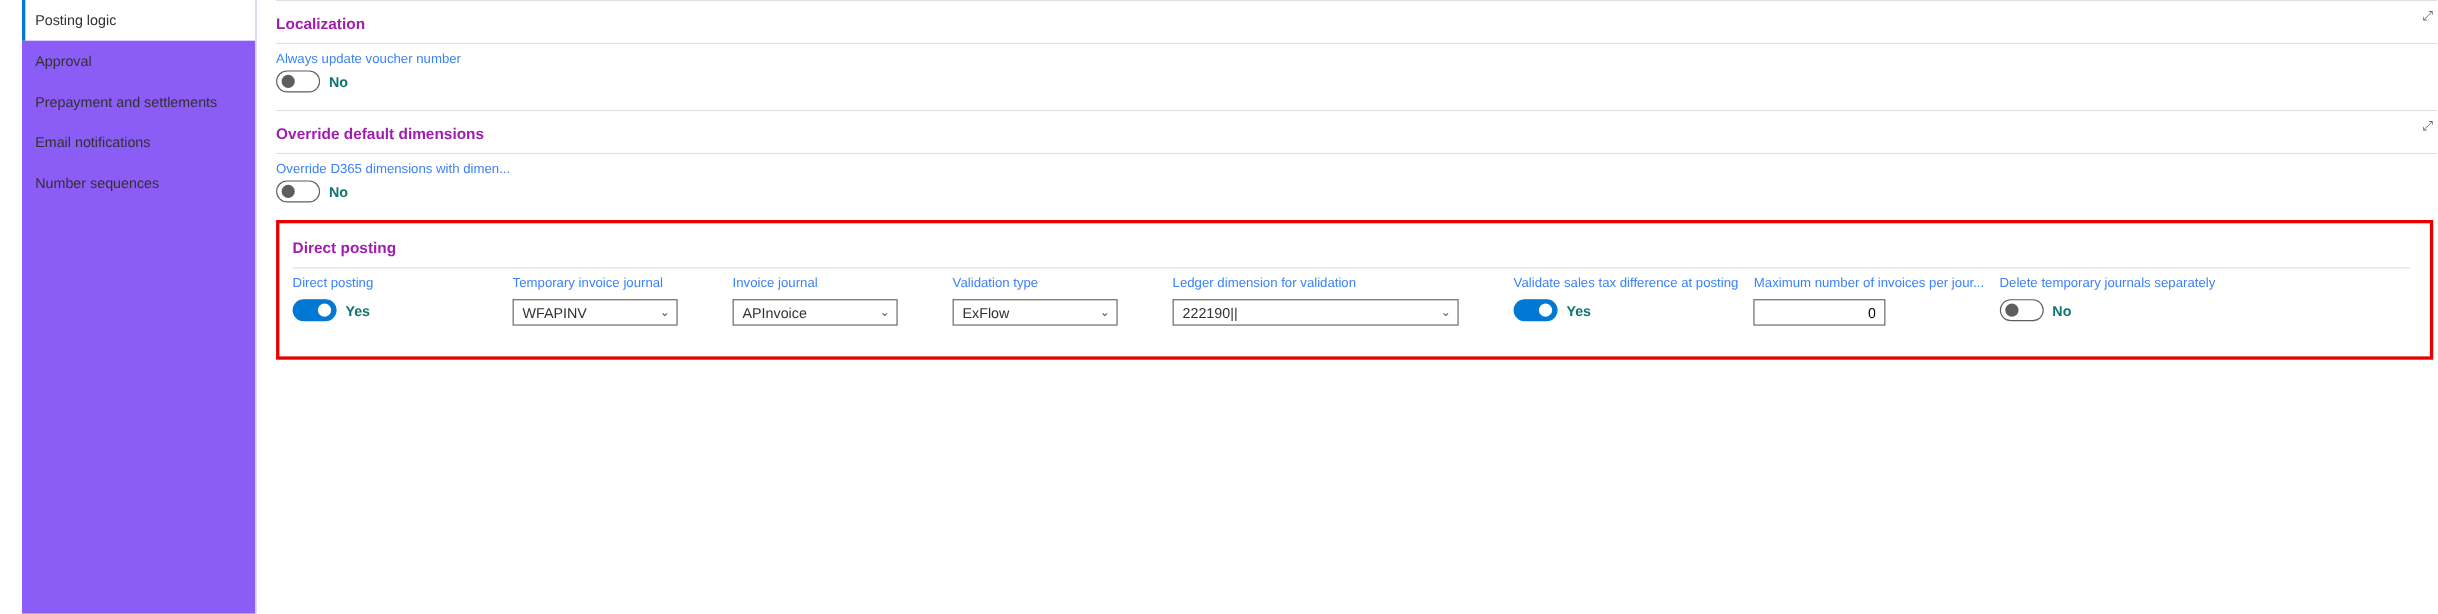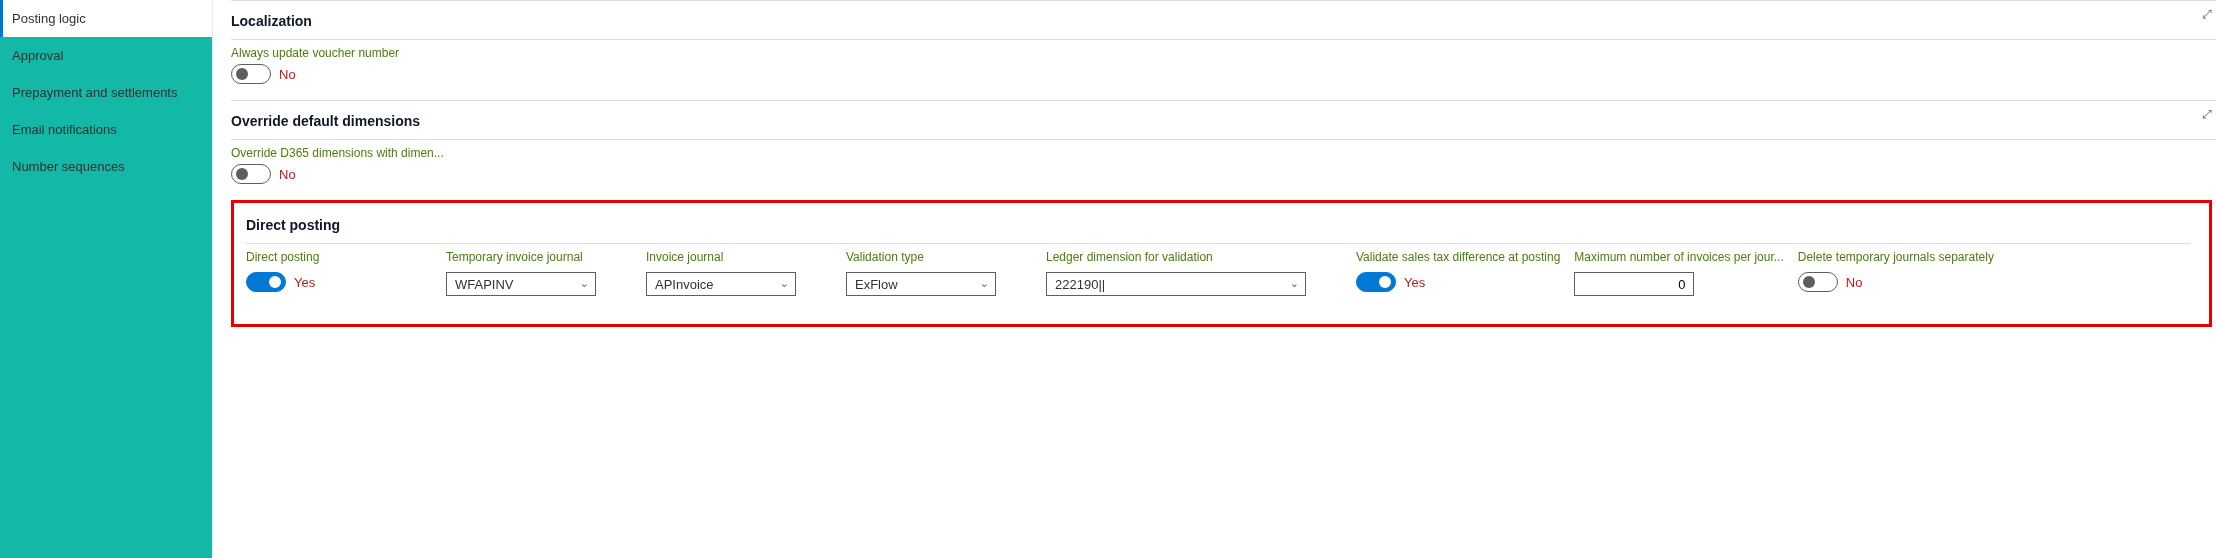--- a/index.html
+++ b/index.html
@@ -7,23 +7,24 @@
       font-family: "Segoe UI", Arial, sans-serif;
       font-size: 13px;
       color: #323130;
       background: #fff;
       display: flex;
       width: 2216px;
       height: 558px;
     }
     .sidebar {
       width: 213px;
-      background: #14b8a6;
+      background: #8b5cf6;
       padding-top: 0;
       border-right: 1px solid #edebe9;
+      margin-left: 20px;
     }
     .sidebar-item {
       padding: 11px 12px;
       cursor: pointer;
       color: #323130;
       font-size: 13px;
     }
     .sidebar-item.active {
       background: #fff;
       border-left: 3px solid #0078d4;
@@ -38,36 +39,36 @@
     .section {
       border-top: 1px solid #e1dfdd;
       padding: 8px 0 16px 0;
       position: relative;
     }
     .section:first-child { border-top: 1px solid #e1dfdd; }
     .section-title {
       font-weight: 600;
       font-size: 14px;
       padding: 4px 0 10px 0;
-      color: #0f172a;
+      color: #a21caf;
     }
     .expand-btn {
       position: absolute;
       right: 0;
       top: 6px;
       width: 18px;
       height: 18px;
       color: #605e5c;
       font-size: 12px;
       cursor: pointer;
       text-align: center;
     }
     .field-label {
       font-size: 12px;
-      color: #4d7c0f;
+      color: #3b82f6;
       margin-bottom: 4px;
       display: block;
     }
     .toggle-row {
       display: flex;
       align-items: center;
       gap: 8px;
     }
     .toggle {
       width: 40px;
@@ -91,21 +92,22 @@
     .toggle.on {
       background: #0078d4;
       border-color: #0078d4;
     }
     .toggle.on .knob {
       background: #fff;
       left: 22px;
     }
     .toggle-text {
       font-size: 13px;
-      color: #b91c1c;
+      color: #0f766e;
+      font-weight: bold;
     }
     .section-body {
       border-top: 1px solid #e1dfdd;
       padding-top: 6px;
     }
     .highlight-box {
       border: 3px solid #e60000;
       padding: 10px 18px 12px 12px;
       margin-right: 4px;
     }

